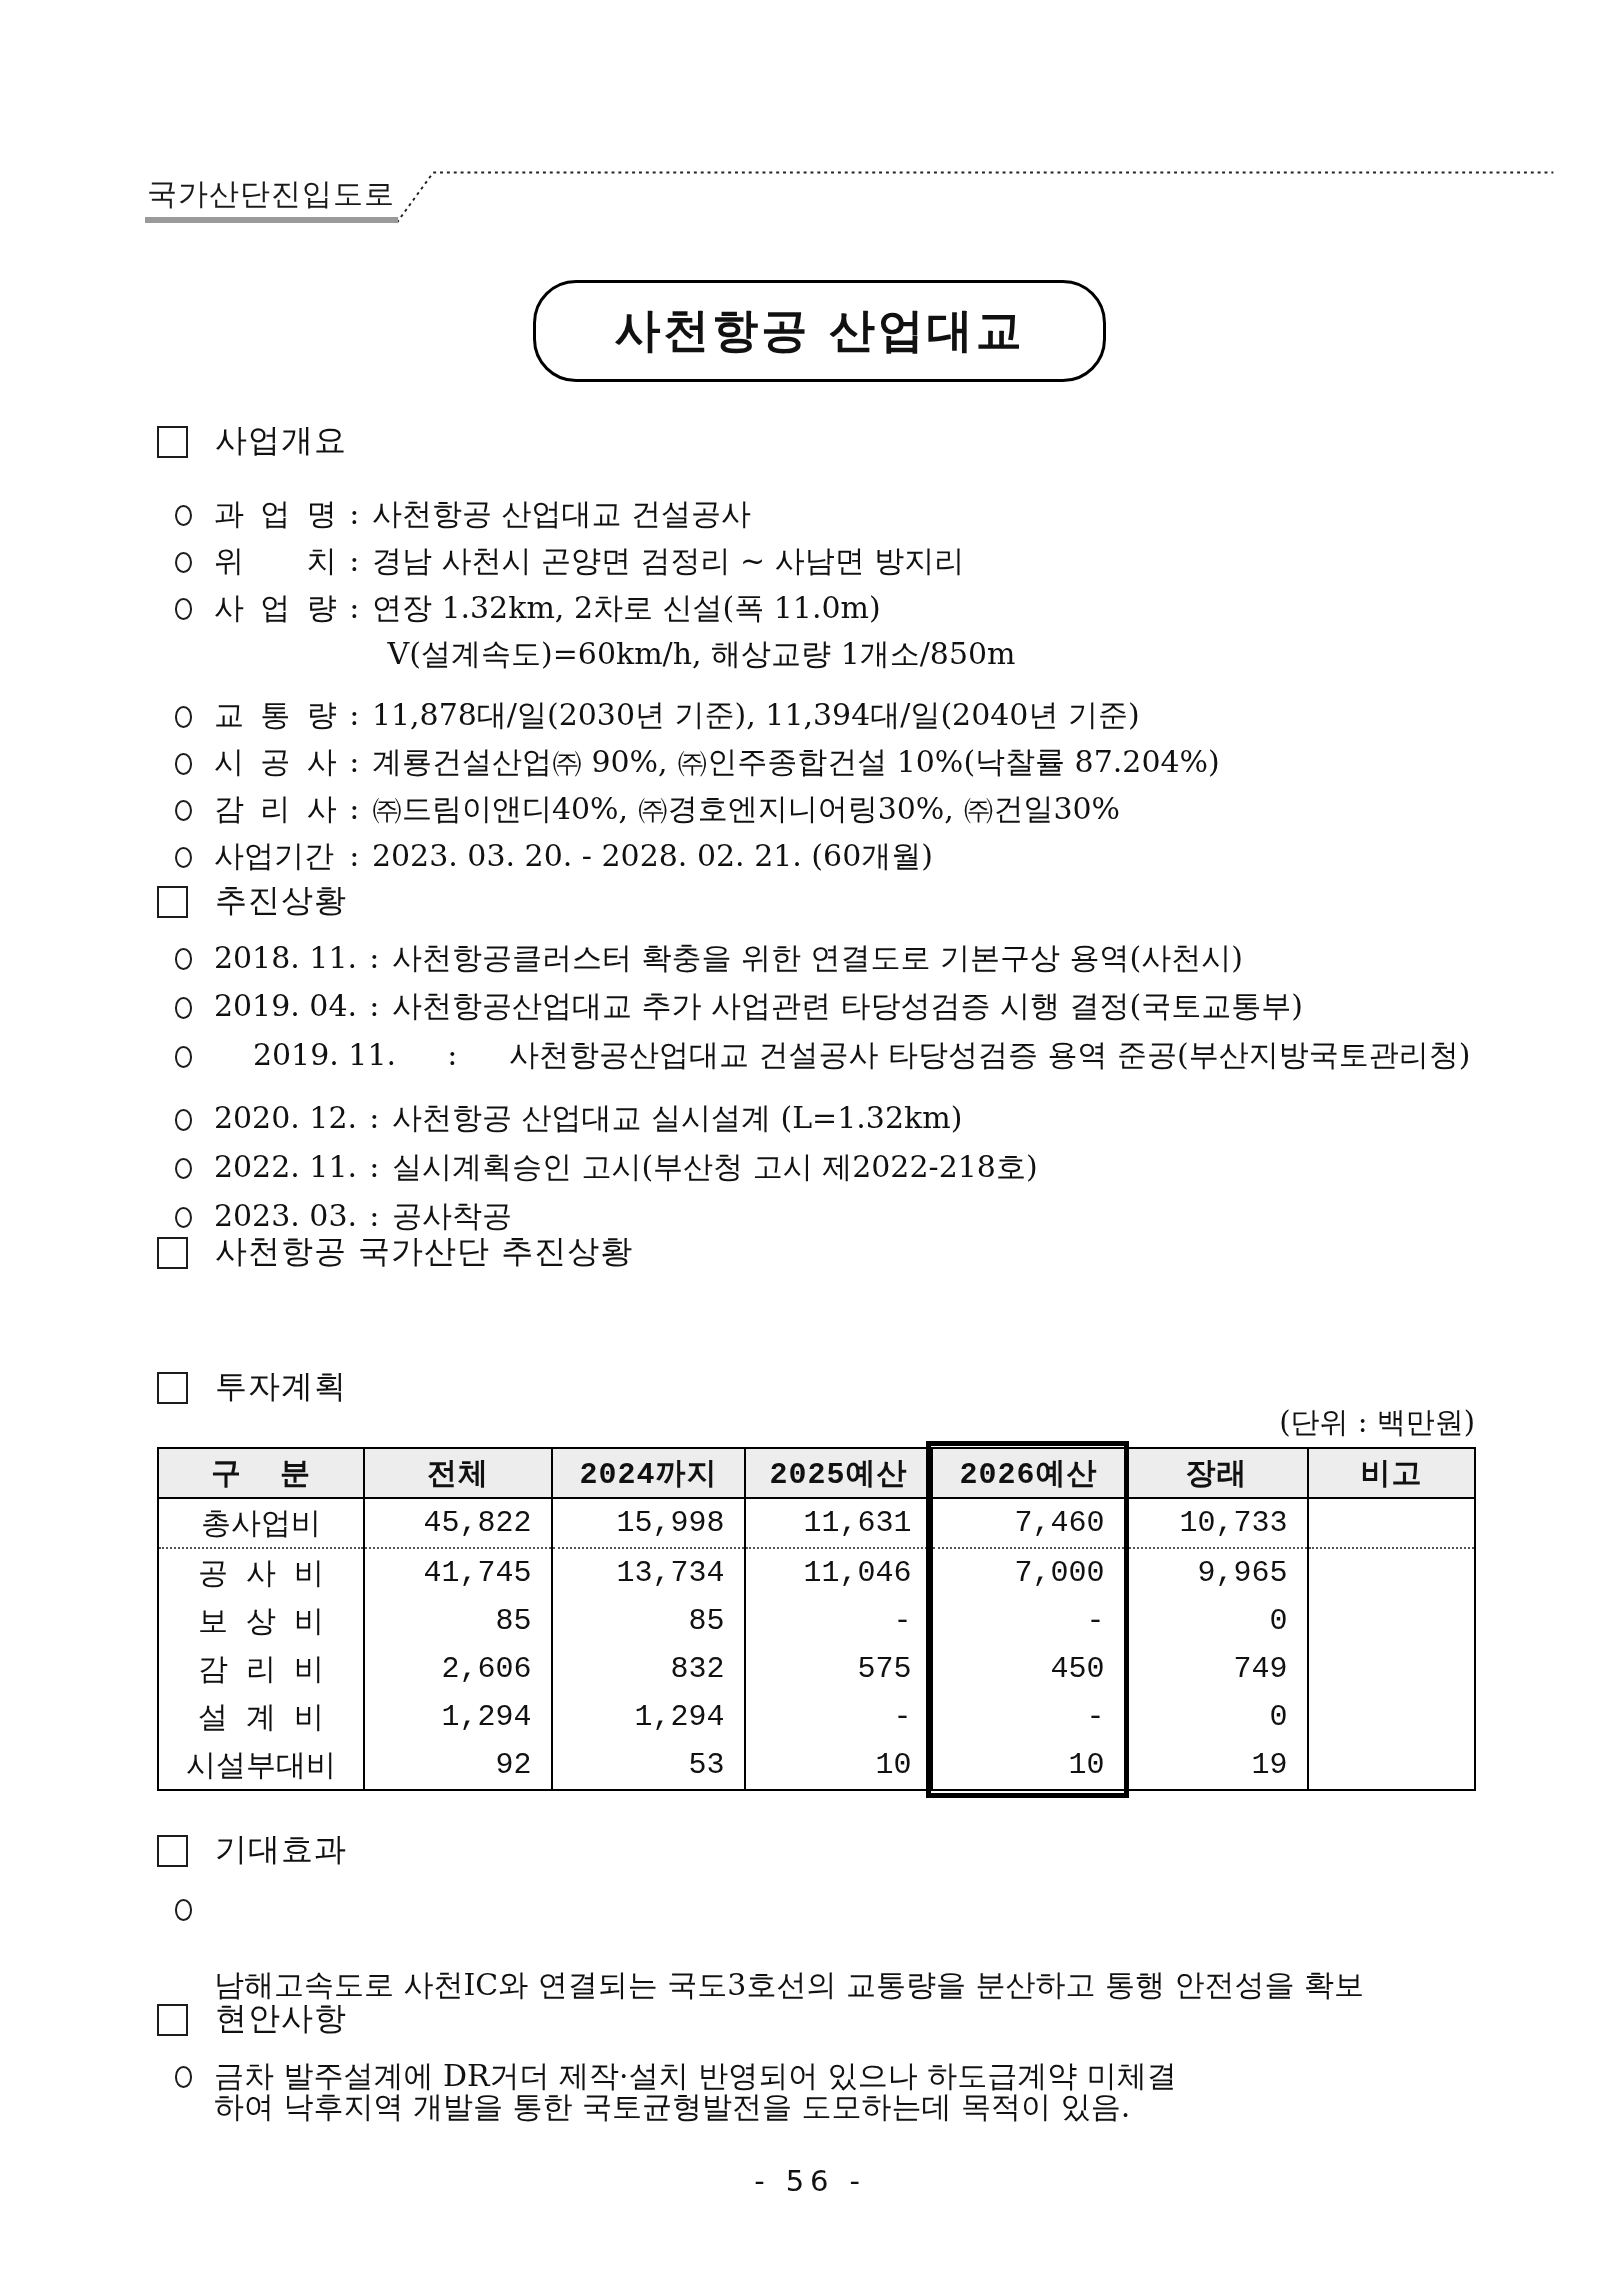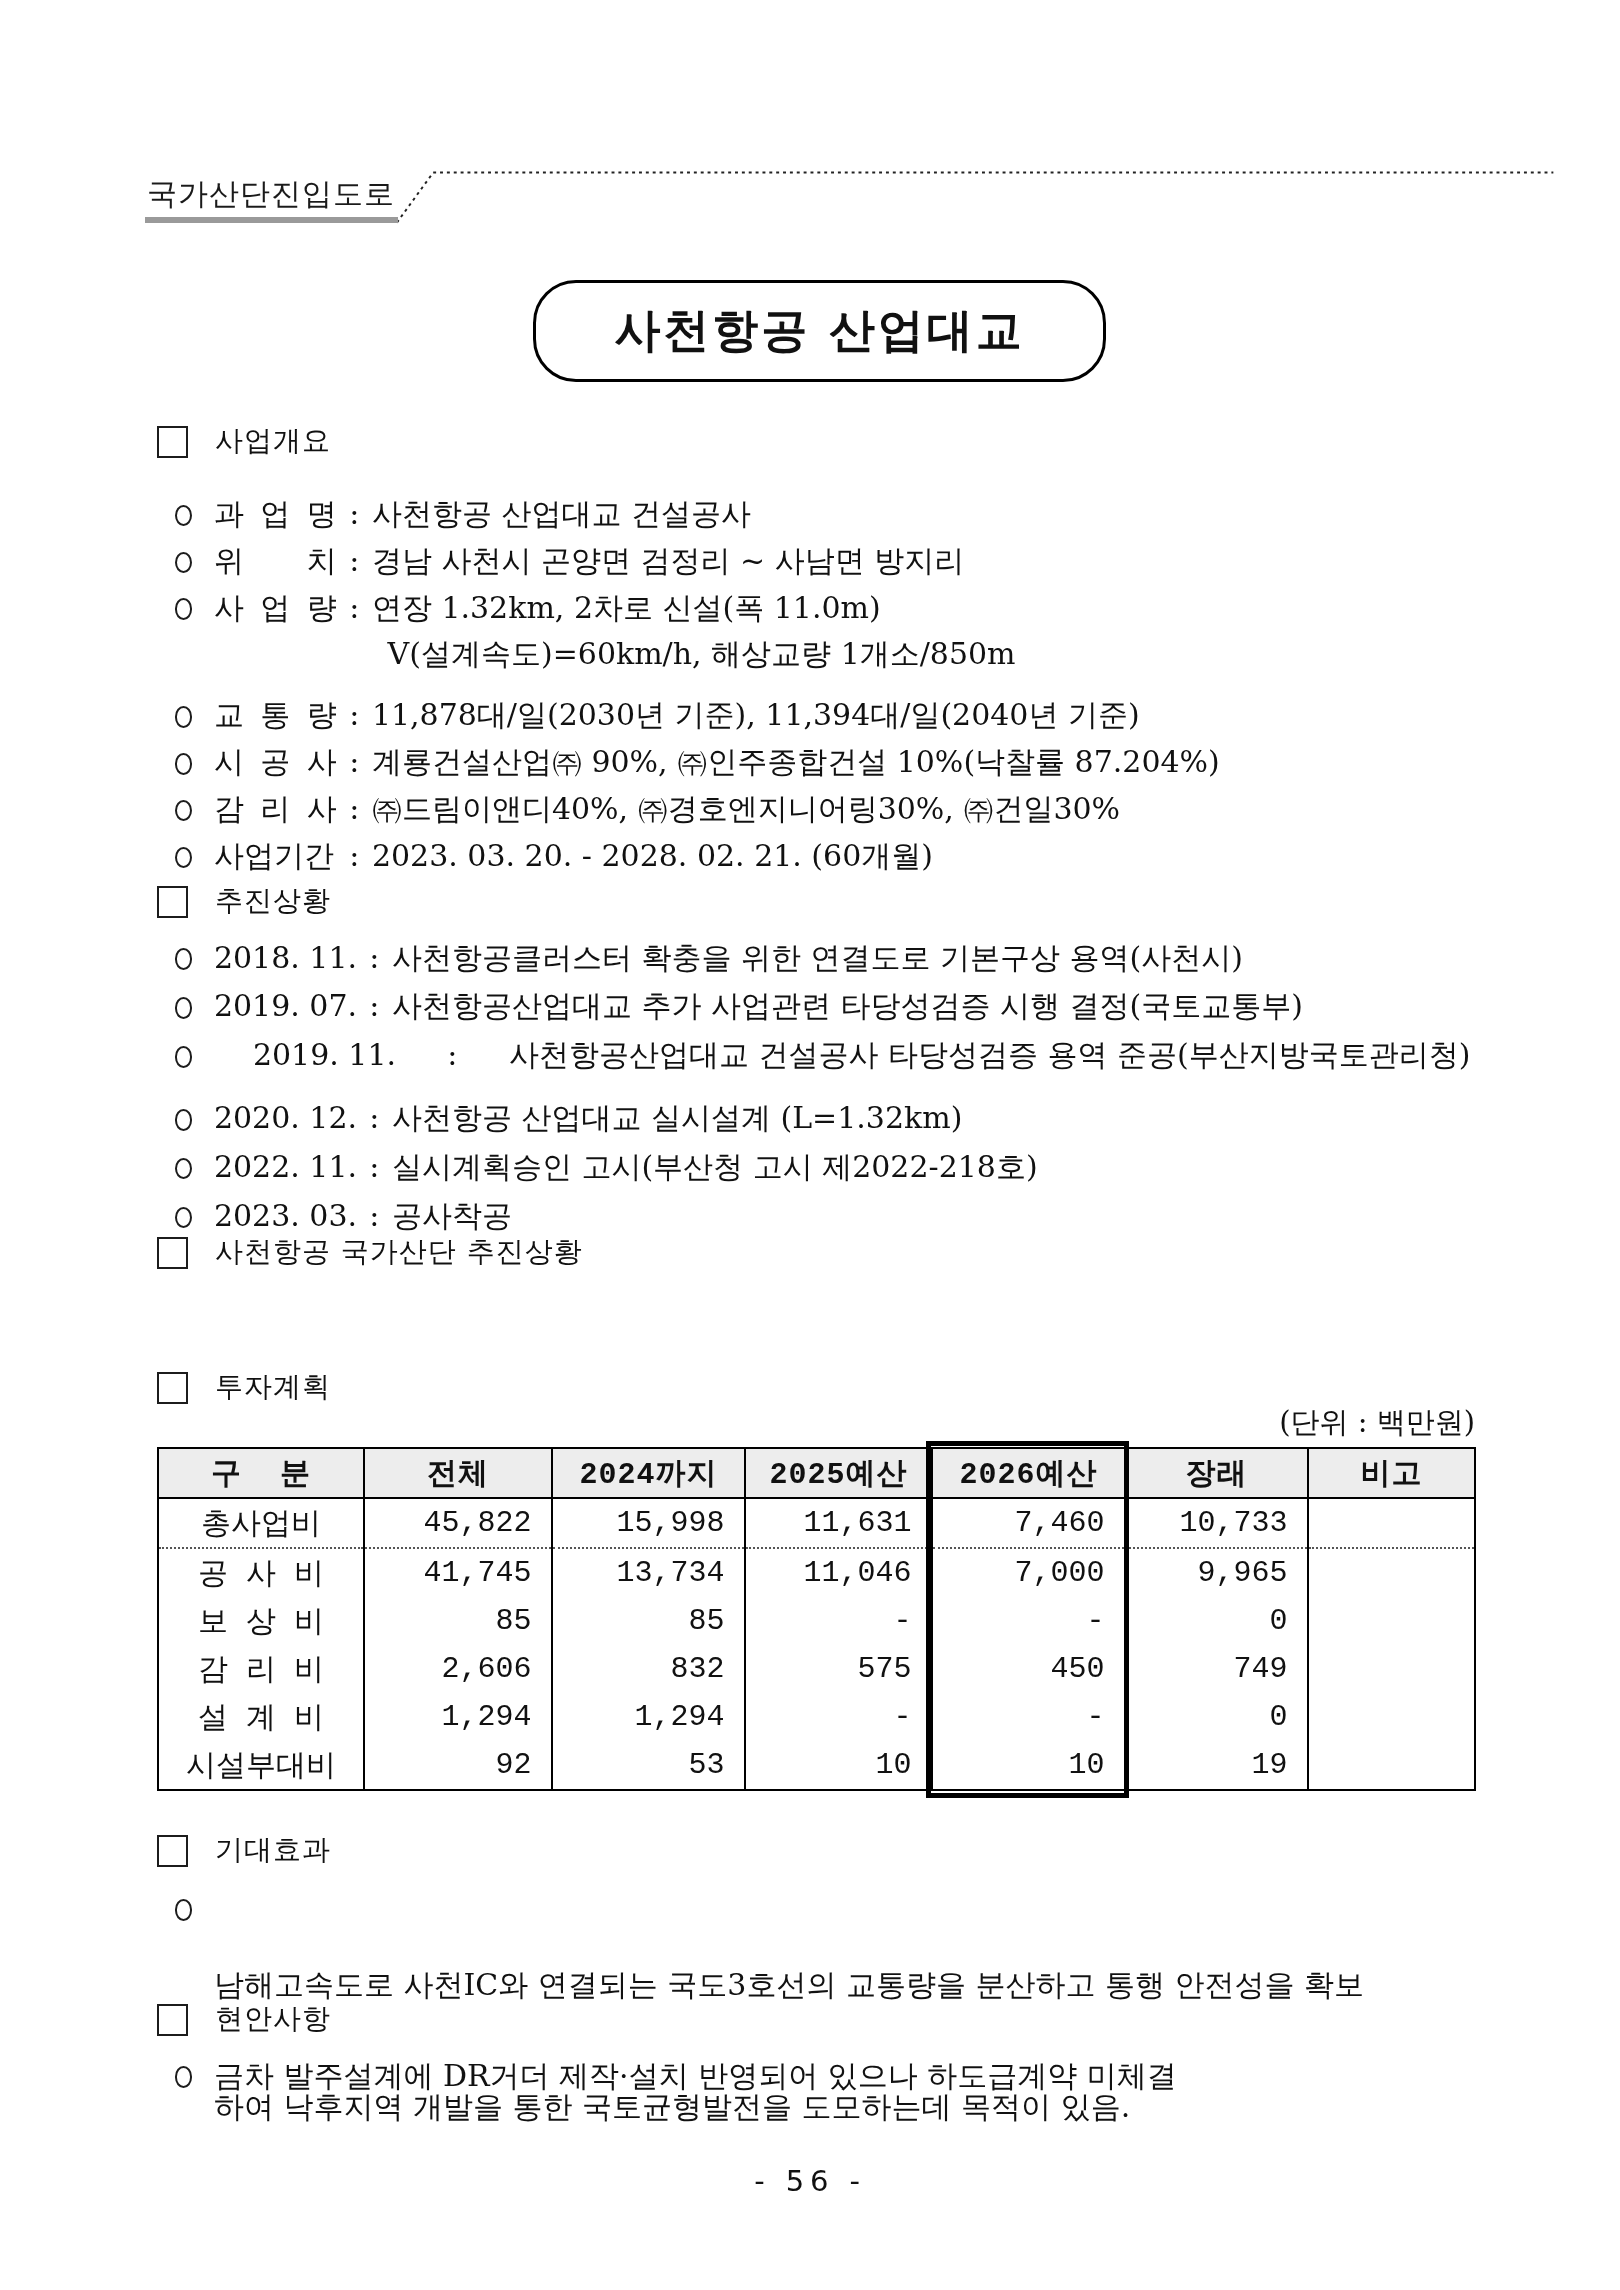--- a/index.html
+++ b/index.html
@@ -19,21 +19,21 @@
   .header-lines{ position:absolute; left:0; top:0; width:1620px; height:255px; }
   
   .title-box{
     position:absolute; left:533px; top:280px; width:567px; height:96px;
     border:3.4px solid #000; border-radius:43px;
     display:flex; align-items:center; justify-content:center;
   }
   .title-text{ font-size:46px; font-weight:700; letter-spacing:2.9px; white-space:pre; }
   
   .section{ position:absolute; left:157px; right:88px; }
-  .sec-heading{ display:flex; align-items:center; font-size:28px; line-height:45px; letter-spacing:1px;}
+  .sec-heading{ display:flex; align-items:center; font-size:32px; line-height:45px; letter-spacing:1px;}
   .checkbox{
     display:inline-block; width:27.4px; height:28px; border:2.9px solid #1c1c1c;
     margin-right:26.5px; flex:0 0 auto; margin-top:2px;
   }
   .items{ margin-top:29px; padding-left:17.6px; }
   .item{ display:flex; align-items:flex-start; font-size:30px; line-height:38px; margin-bottom:8.8px; white-space:pre;}
   .bullet{
     display:inline-block; width:13.7px; height:17.6px; border:2.5px solid #1c1c1c;
     border-radius:50%; margin:9.8px 21.6px 0 0; flex:0 0 auto;
   }
@@ -149,21 +149,21 @@
     </div>
     <div class="items" style="margin-top:15.7px;">
       <div class="item" style="margin-bottom:10.8px;">
         <span class="bullet"></span>
         <span class="date">2018. 11.</span>
         <span class="colon">:</span>
         <span class="itext">사천항공클러스터 확충을 위한 연결도로 기본구상 용역(사천시)</span>
       </div>
       <div class="item" style="margin-bottom:10.8px;">
         <span class="bullet"></span>
-        <span class="date">2019. 07.</span>
+        <span class="date">2019. 04.</span>
         <span class="colon">:</span>
         <span class="itext">사천항공산업대교 추가 사업관련 타당성검증 시행 결정(국토교통부)</span>
       </div>
       <div class="item" style="margin-bottom:25px;gap:39px;">
         <span class="bullet"></span>
         <span class="date">2019. 11.</span>
         <span class="colon">:</span>
         <span class="itext">사천항공산업대교 건설공사 타당성검증 용역 준공(부산지방국토관리청)</span>
       </div>
       <div class="item" style="margin-bottom:10.8px;">

